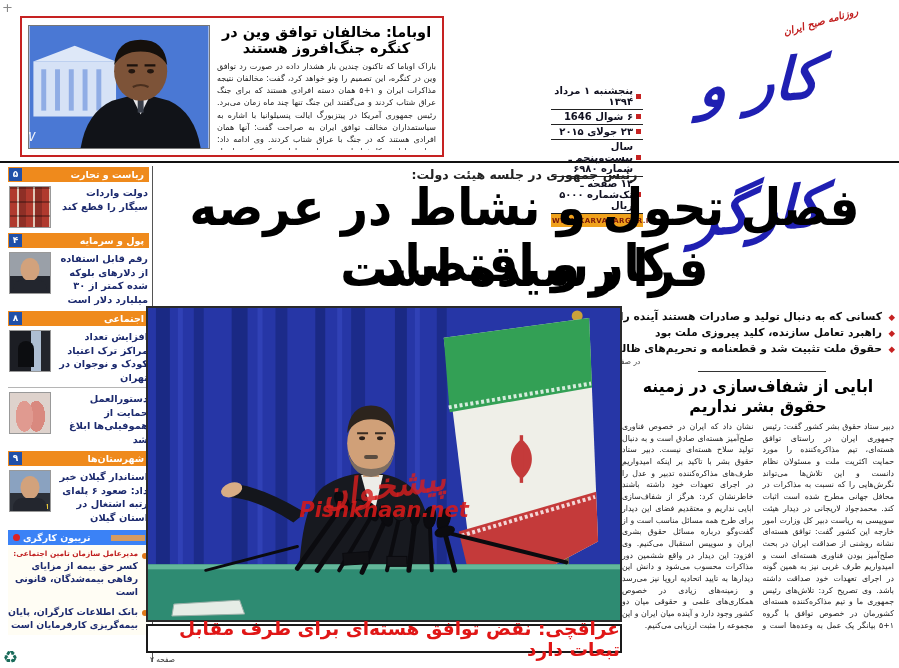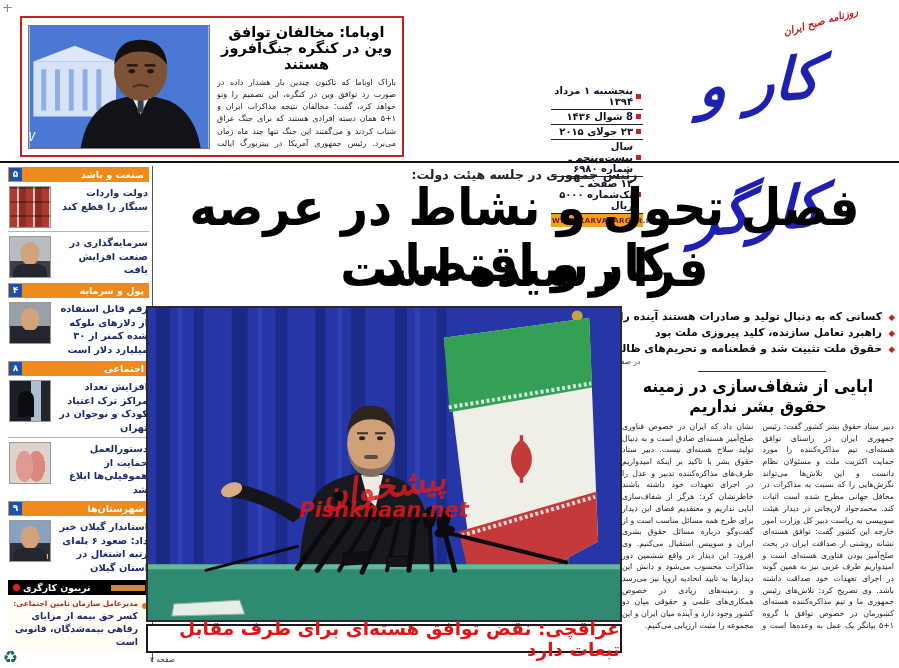--- a/index.html
+++ b/index.html
@@ -18,21 +18,21 @@
     font-style:italic; font-weight:bold; transform:rotate(-16deg); }
 
   .dateblock { position:absolute; top:84px; right:256px; width:92px; }
   .date-row { display:flex; align-items:center; gap:3px; border-bottom:1px solid #222;
     padding:1px 2px 2px; font-size:10px; font-weight:bold; color:#101020; }
   .date-row::before { content:""; width:5px; height:5px; background:#c62222; flex:none; }
   .url-row { background:#f0a21c; color:#7c1808; font-weight:bold; font-size:7px;
     text-align:center; padding:2.5px 1px; letter-spacing:.4px; direction:ltr; }
 
   
-  .obama { position:absolute; top:16px; left:20px; width:384px; height:141px;
+  .obama { position:absolute; top:16px; left:20px; width:424px; height:141px;
     border:2px solid #c62222; padding:5px 6px; display:flex; gap:7px; background:#fff; }
   .ob-text { flex:1; overflow:hidden; }
   .ob-h { font-size:14.5px; font-weight:bold; color:#000; text-align:center; margin:1px 0 5px; }
   .ob-b { font-size:8px; line-height:1.52; text-align:justify; color:#1a1a1a; }
   .ob-photo { width:182px; height:124px; flex:none; border:1px solid #777; align-self:center; }
 
   .top-rule { position:absolute; top:161px; left:0; width:899px; border-top:2px solid #111; }
   .v-rule { position:absolute; top:166px; left:152px; height:496px; border-left:1px solid #555; }
 
   
@@ -56,21 +56,21 @@
   .th-man2 { background:linear-gradient(180deg,#9aa0a8 0 58%, #23262e 58%); }
   .th-dark { background:linear-gradient(90deg,#1c1e24 0 52%, #aebed2 52% 78%, #23252c 78%); }
   .th-dark::before { content:""; position:absolute; left:8px; bottom:4px; width:16px; height:26px;
     border-radius:8px 8px 0 0; background:#0c0d10; }
   .th-hemo { background:
       radial-gradient(ellipse 9px 16px at 36% 58%, #e09a90 96%, rgba(0,0,0,0) 97%),
       radial-gradient(ellipse 9px 16px at 66% 58%, #d9897f 96%, rgba(0,0,0,0) 97%), #ded2cc; }
   .th-gov { background:linear-gradient(180deg,#8aa2c0 0 55%, #2c3038 55%); }
   .th-gov i { position:absolute; bottom:2px; right:2px; width:18px; height:5px; background:#e8c838; }
 
-  .trib-bar { background:#000000; height:15px; margin-top:3px; position:relative; }
+  .trib-bar { background:#3b82f6; height:15px; margin-top:3px; position:relative; }
   .trib-bar .t { color:#fff; font-size:9.3px; font-weight:bold; line-height:15px; position:absolute; left:15px; }
   .trib-bar .dot { position:absolute; left:5px; top:4px; width:7px; height:7px; background:#d22; border-radius:50%; }
   .trib-bar .smudge { position:absolute; right:4px; top:4.5px; width:34px; height:6px; background:rgba(240,160,70,.85); }
   .trib-list { background:#fffdf4; }
   .trib-item { font-size:9.3px; font-weight:bold; color:#1c2a6e; line-height:1.38;
     padding:4px 11px 3px 0; position:relative; text-align:right; }
   .trib-item::before { content:""; position:absolute; right:1px; top:8px; width:6px; height:6px;
     background:#e07818; border-radius:50%; }
   .trib-item .lead { display:block; color:#c02020; font-size:7.4px; margin-bottom:1px; }
   .emblem { position:absolute; bottom:1px; left:3px; font-size:17px; color:#1a6b5a; }
@@ -118,21 +118,21 @@
 <body>
 
 <div class="page">
   <div class="crop"></div>
 
   <div class="m-tagline">روزنامه صبح ایران</div>
   <div class="m-title">کار و کارگر</div>
 
   <div class="dateblock">
     <div class="date-row">پنجشنبه ۱ مرداد ۱۳۹۴</div>
-    <div class="date-row">8 شوال ۱۴۳۶</div>
+    <div class="date-row">۶ شوال 1646</div>
     <div class="date-row">۲۳ جولای ۲۰۱۵</div>
     <div class="date-row">سال بیست‌وپنجم ـ شماره ۶۹۸۰</div>
     <div class="date-row">۱۲ صفحه ـ تک‌شماره ۵۰۰۰ ریال</div>
     <div class="url-row">WWW.KARVAKARGAR.IR</div>
   </div>
 
   <div class="obama">
     <div class="ob-text">
       <div class="ob-h">اوباما: مخالفان توافق وین در کنگره جنگ‌افروز هستند</div>
       <div class="ob-b">باراک اوباما که تاکنون چندین بار هشدار داده در صورت رد توافق وین در کنگره، این تصمیم را وتو خواهد کرد، گفت: مخالفان نتیجه مذاکرات ایران و ۱+۵ همان دسته افرادی هستند که برای جنگ عراق شتاب کردند و می‌گفتند این جنگ تنها چند ماه زمان می‌برد. رئیس جمهوری آمریکا در پیتزبورگ ایالت پنسیلوانیا با اشاره به سیاستمداران مخالف توافق ایران به صراحت گفت: آنها همان افرادی هستند که در جنگ با عراق شتاب کردند. وی ادامه داد: سیاستمداران، کارشناسان و صاحب‌نظرانی که یک راه‌حل دیپلماتیک را به فوریت رد می‌کنند سابقه زمینه‌سازی آغاز جنگ شتابزده عراق را دارند و باید پس از این، کنگره با توافق حاصل شده با ایران ضدیت نورزیده و روش مسئولانه‌تری برای حفظ منافع ملی آمریکا پیش بگیرد.</div>
@@ -158,30 +158,26 @@
       <path d="M105 62 Q113 58 121 62" stroke="#4a2f1e" stroke-width="2.2" fill="none"></path>
     </svg>
   </div>
 
   <div class="top-rule"></div>
   <div class="v-rule"></div>
 
   <aside class="sidebar">
 
     <div class="sec-h">
-      <span>صنعت و باشد</span>
+      <span>ریاست و تجارت</span>
       <span class="pg">۵</span>
     </div>
     <div class="sb-item">
       <div class="sb-text">دولت واردات سیگار را قطع کند</div>
       <div class="thumb th-cig"></div>
-    </div>
-    <div class="sb-item divided">
-      <div class="sb-text">سرمایه‌گذاری در صنعت افزایش یافت</div>
-      <div class="thumb th-man1 face"></div>
     </div>
 
     <div class="sec-h">
       <span>پول و سرمایه</span>
       <span class="pg">۴</span>
     </div>
     <div class="sb-item">
       <div class="sb-text">رقم قابل استفاده از دلارهای بلوکه شده کمتر از ۳۰ میلیارد دلار است</div>
       <div class="thumb th-man2 face"></div>
     </div>

